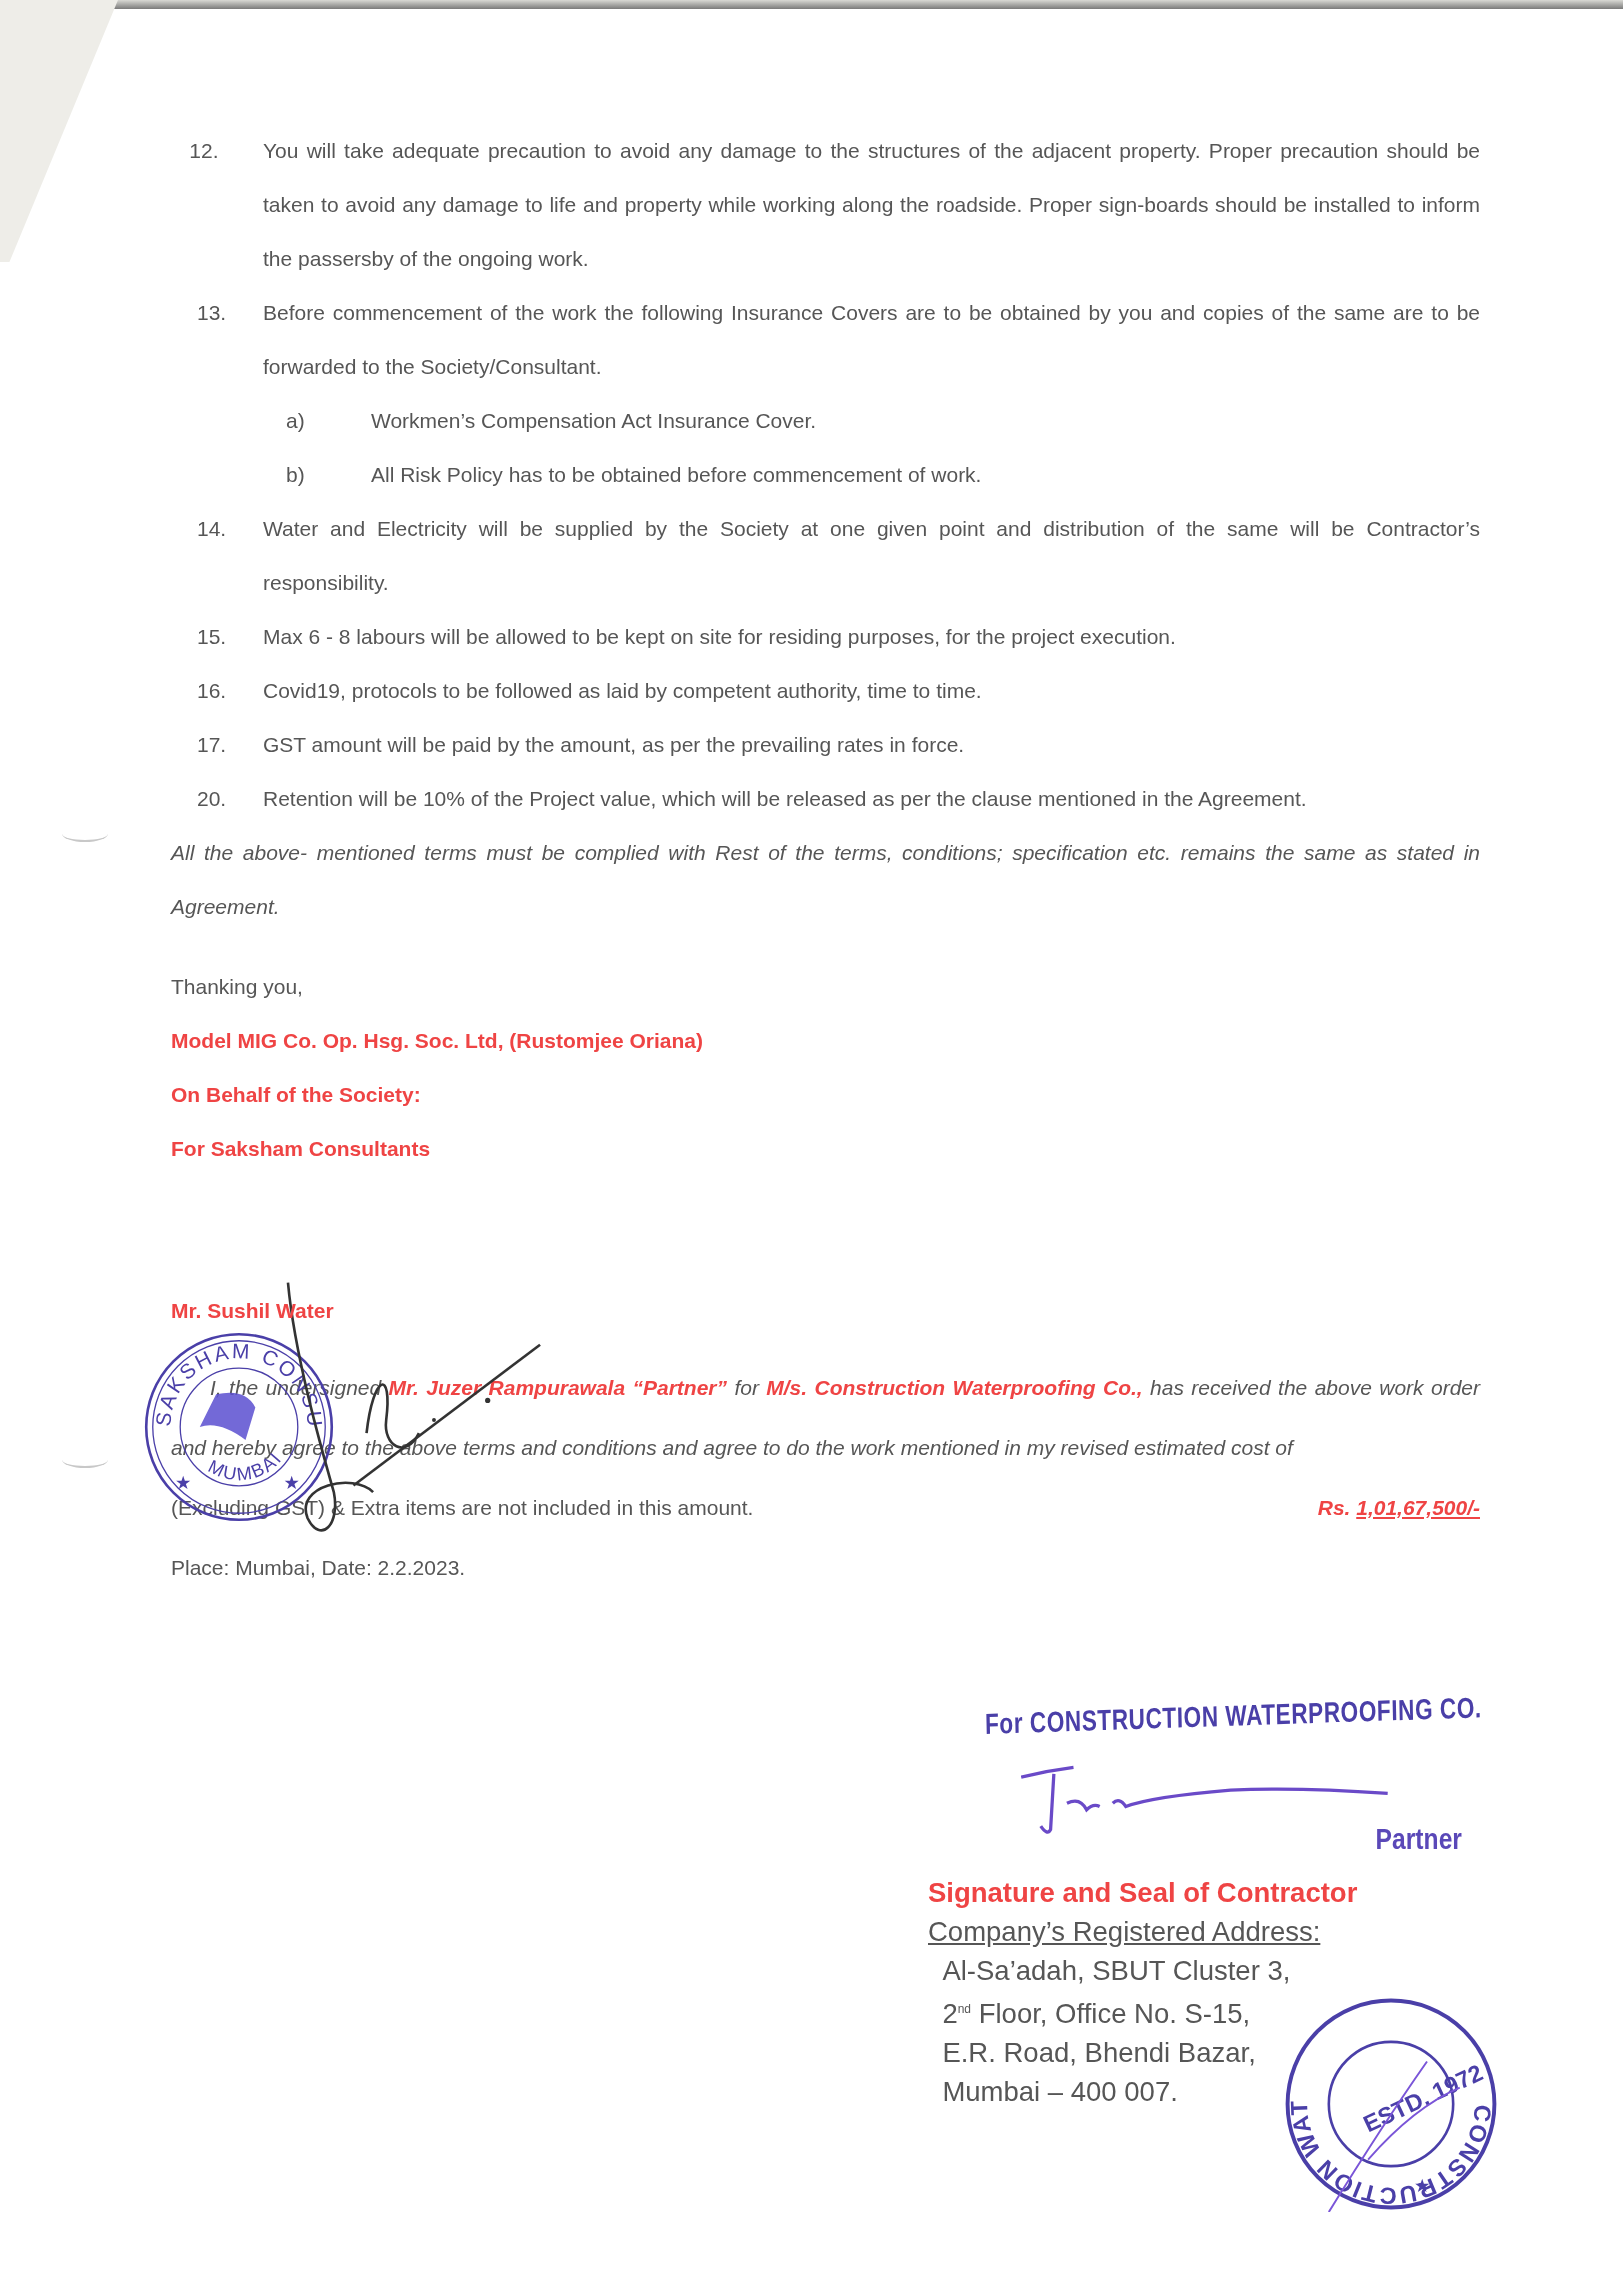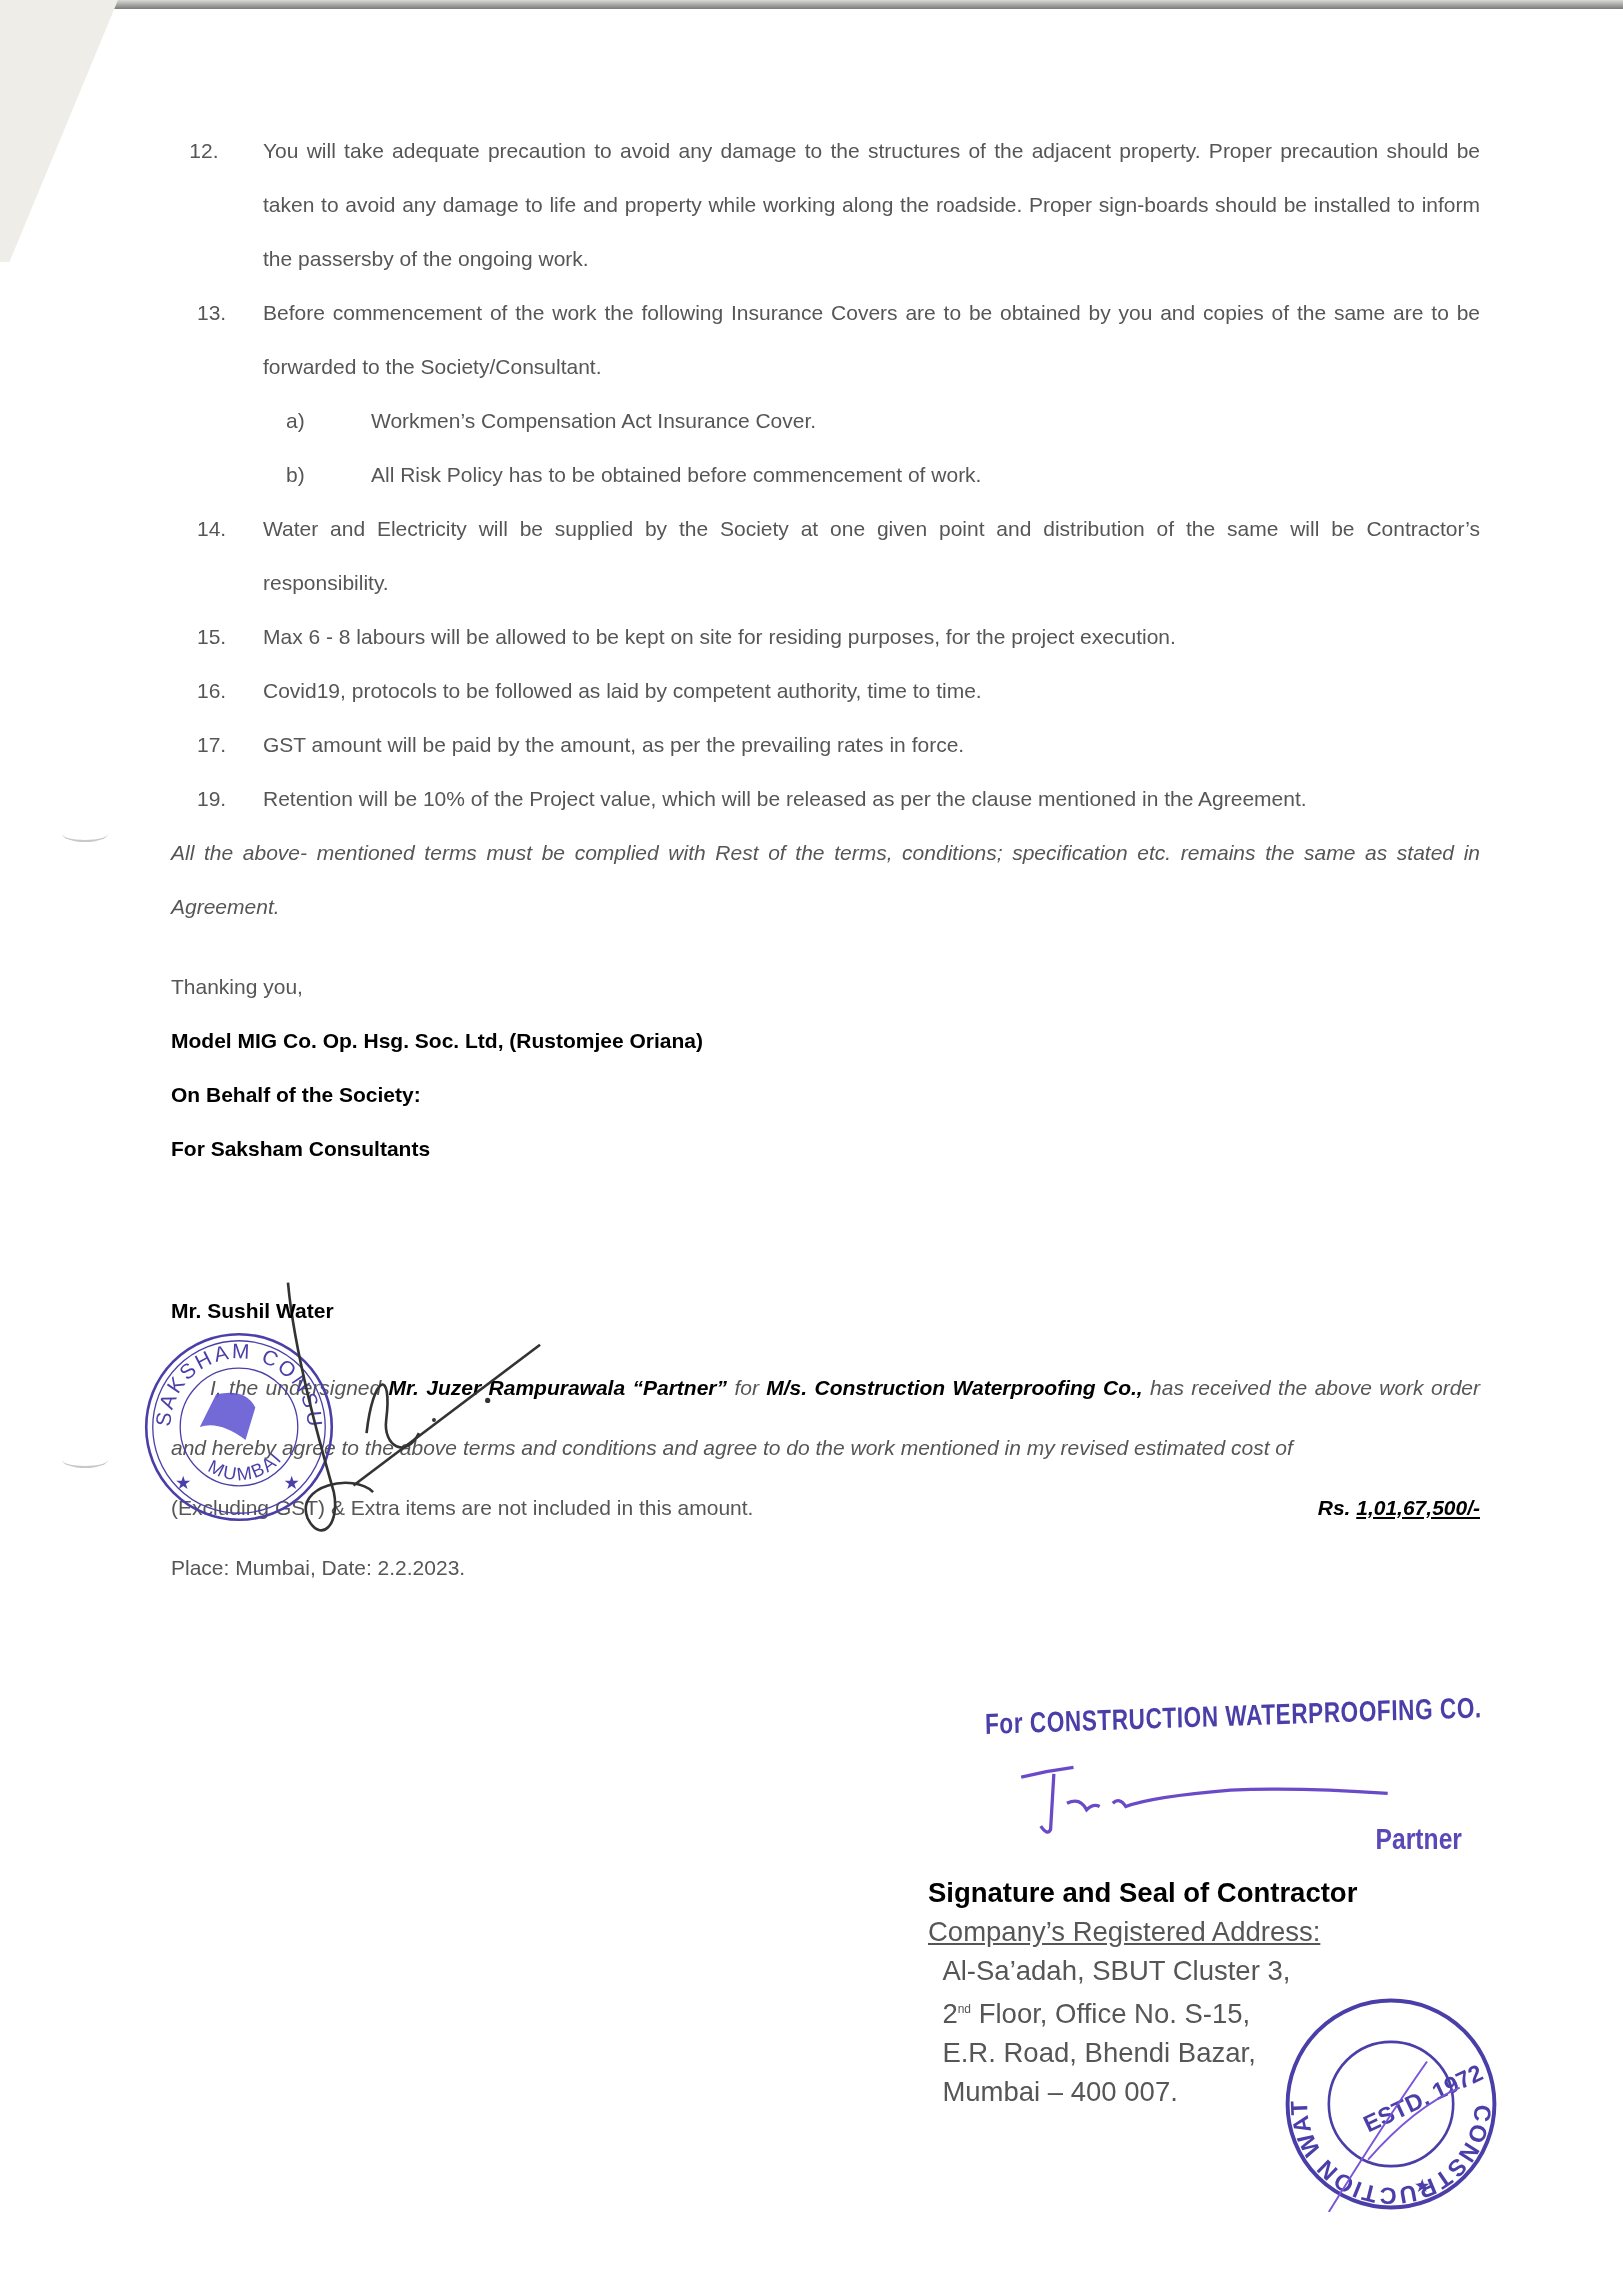--- a/index.html
+++ b/index.html
@@ -10,21 +10,21 @@
       clip-path:polygon(0 0,100% 0,100% 0,8% 100%,0 100%); }
     .punch { position:absolute; width:46px; height:14.4px; border-bottom:2px solid #c8c8c8; border-radius:0 0 50% 50%; }
     .page { position:absolute; left:171px; top:124px; width:1309px; font-size:21px; line-height:54px; }
     .item { display:flex; }
     .num { width:92px; flex:none; text-align:left; padding-left:18.3px; box-sizing:border-box; }
     .txt { flex:1; text-align:justify; }
     .sub { display:flex; padding-left:115px; }
     .sub .lbl { width:85px; flex:none; }
     p { margin:0; }
     .justify { text-align:justify;font-style:italic; }
-    .bold { font-weight:bold; color:#000000; }
+    .bold { font-weight:bold; color:#ef4444; }
     .gap { height:26px; }
     .u { text-decoration:underline; }
     .right { float:right; }
     .stamp1 { position:absolute; left:141px; top:1329px; width:196px; height:196px; }
     .stamp2 { position:absolute; left:1283px; top:1996px; width:216px; height:216px; }
     .cwco { position:absolute; left:985px; top:1708px; font-size:29px; font-weight:bold; color:#4a3fa8; transform:scaleX(0.78) rotate(-1.5deg); transform-origin:left; letter-spacing:0.7px; }
     .partner { position:absolute; left:1368px; top:1823px; font-size:29px; font-weight:bold; color:#5a48b8; transform:scaleX(0.85); }
     .contractor { position:absolute; left:928px; top:1873px; font-size:27.5px; line-height:39px; }
     .sig { position:absolute; }
   </style>
@@ -66,21 +66,21 @@
   </div>
   <div class="item">
     <span class="num" style="padding-left:26px">16.</span>
     <span class="txt">Covid19, protocols to be followed as laid by competent authority, time to time.</span>
   </div>
   <div class="item">
     <span class="num" style="padding-left:26px">17.</span>
     <span class="txt">GST amount will be paid by the amount, as per the prevailing rates in force.</span>
   </div>
   <div class="item">
-    <span class="num" style="padding-left:26px">19.</span>
+    <span class="num" style="padding-left:26px">20.</span>
     <span class="txt">Retention will be 10% of the Project value, which will be released as per the clause mentioned in the Agreement.</span>
   </div>
 
   <p class="justify">All the above- mentioned terms must be complied with Rest of the terms, conditions; specification etc. remains the same as stated in Agreement.</p>
   <div class="gap"></div>
   <p>Thanking you,</p>
   <p class="bold">Model MIG Co. Op. Hsg. Soc. Ltd, (Rustomjee Oriana)</p>
   <p class="bold">On Behalf of the Society:</p>
   <p class="bold">For Saksham Consultants</p>
   <div style="height:108px"></div>

